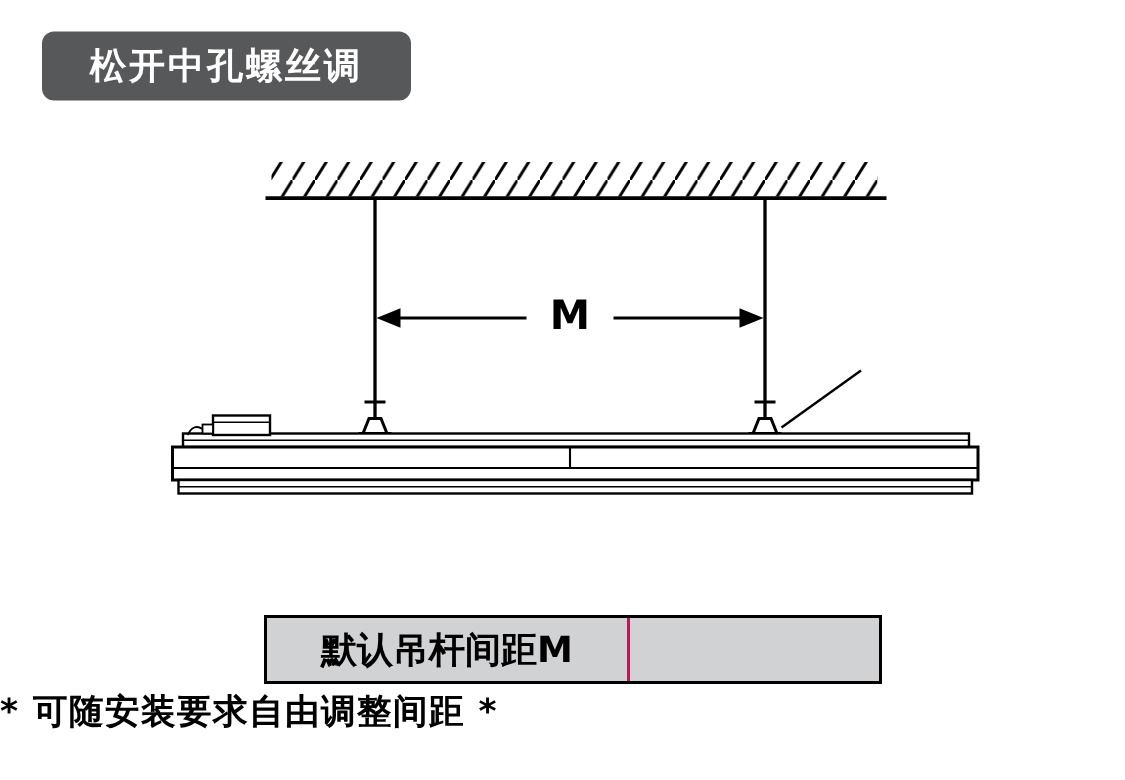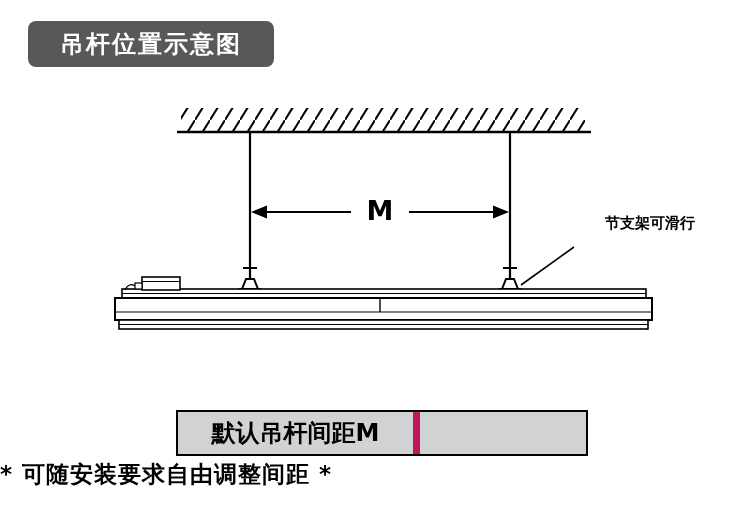--- a/index.html
+++ b/index.html
@@ -61,39 +61,39 @@
     background: #d0d2d3;
   }
   .spec-table .cell {
     display: flex;
     align-items: center;
     justify-content: center;
     font-weight: bold;
     font-size: 24px;
     color: #000;
   }
-  .cell-label { width: 242px; border-right: 7px solid #be185d; }
+  .cell-label { width: 242px; border-right: 2px solid #be185d; }
   .cell-value { flex: 1; }
   .footnote {
     position: absolute;
     left: 0; top: 459px;
     width: 750px;
     text-align: left;
     font-size: 23px;
     font-weight: bold;
     letter-spacing: 1px;
     color: #000;
   }
 </style>
 </head>
 <body>
 
 <div class="page">
 
-  <div class="title-badge">吊杆位置示意图</div>
+  <div class="title-badge">松开中孔螺丝调</div>
 
   <svg class="diagram-svg" viewBox="0 0 750 520">
     <defs>
       <pattern id="hatch" patternUnits="userSpaceOnUse" width="15" height="24">
         <line x1="0" y1="24" x2="15" y2="0" stroke="#000" stroke-width="2"></line>
       </pattern>
     </defs>
 
     <rect x="181" y="108" width="404" height="23" fill="url(#hatch)" stroke="none"></rect>
     <line x1="177" y1="132" x2="591" y2="132" stroke="#000" stroke-width="2.5"></line>
@@ -137,21 +137,20 @@
       <rect x="142" y="277" width="38" height="13" fill="#fff" stroke="#000" stroke-width="1.6"></rect>
       <line x1="142" y1="281.5" x2="180" y2="281.5" stroke="#000" stroke-width="1"></line>
       <rect x="135" y="283" width="7" height="6" fill="#fff" stroke="#000" stroke-width="1.2"></rect>
       <path d="M 125 290 q 4 -8 10 -4" fill="none" stroke="#000" stroke-width="1.2"></path>
     </g>
   </svg>
 
   <div class="dim-label">M</div>
 
   <div class="annotation">
-    <div class="line2">节支架可滑行</div>
   </div>
 
   <div class="spec-table">
     <div class="cell cell-label">默认吊杆间距M</div>
   </div>
 
   <div class="footnote">* 可随安装要求自由调整间距 *</div>
 
 </div>
 

